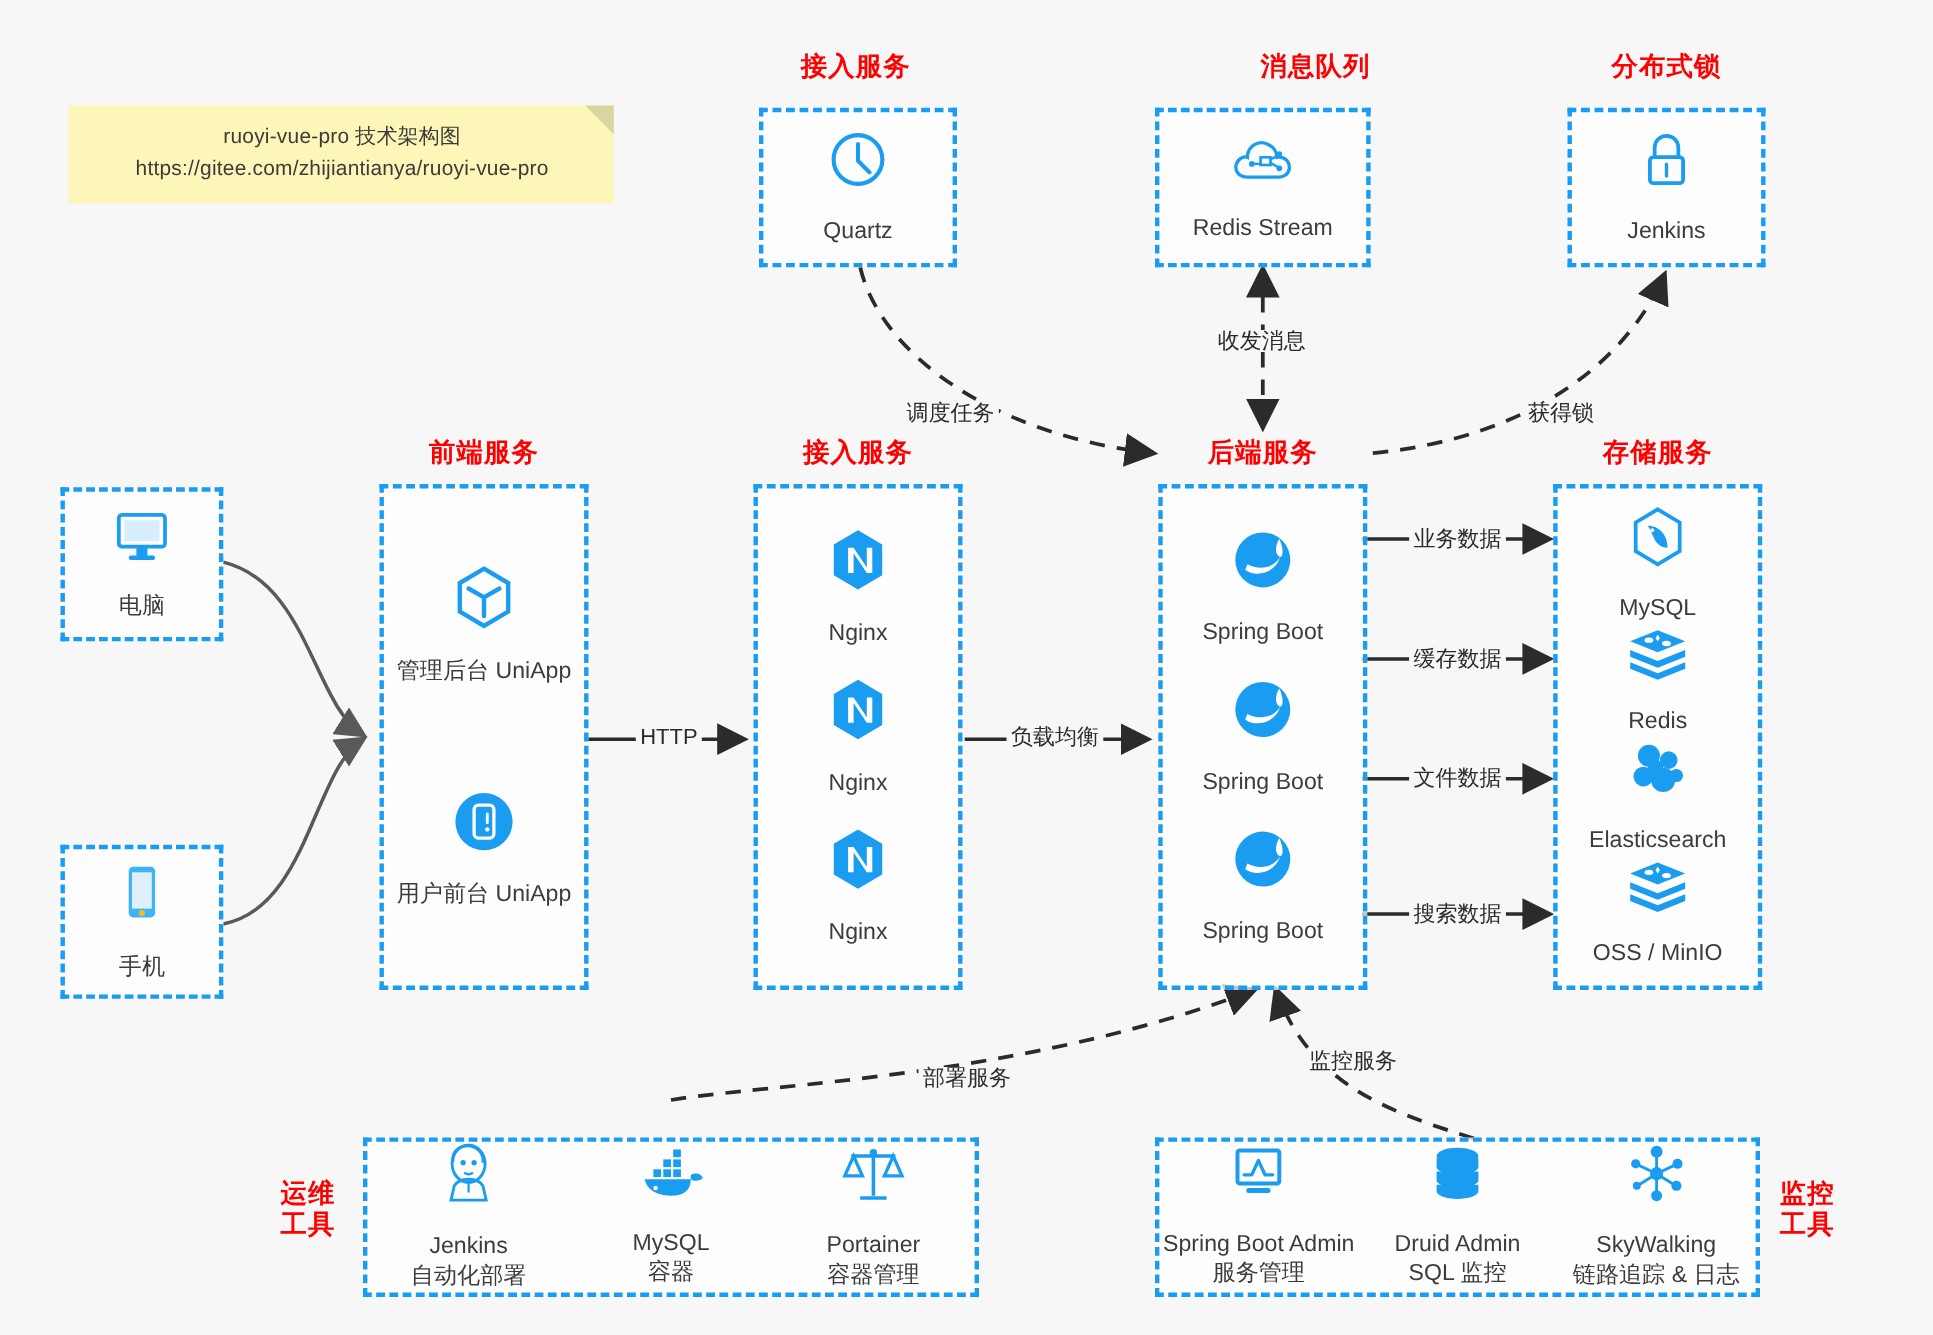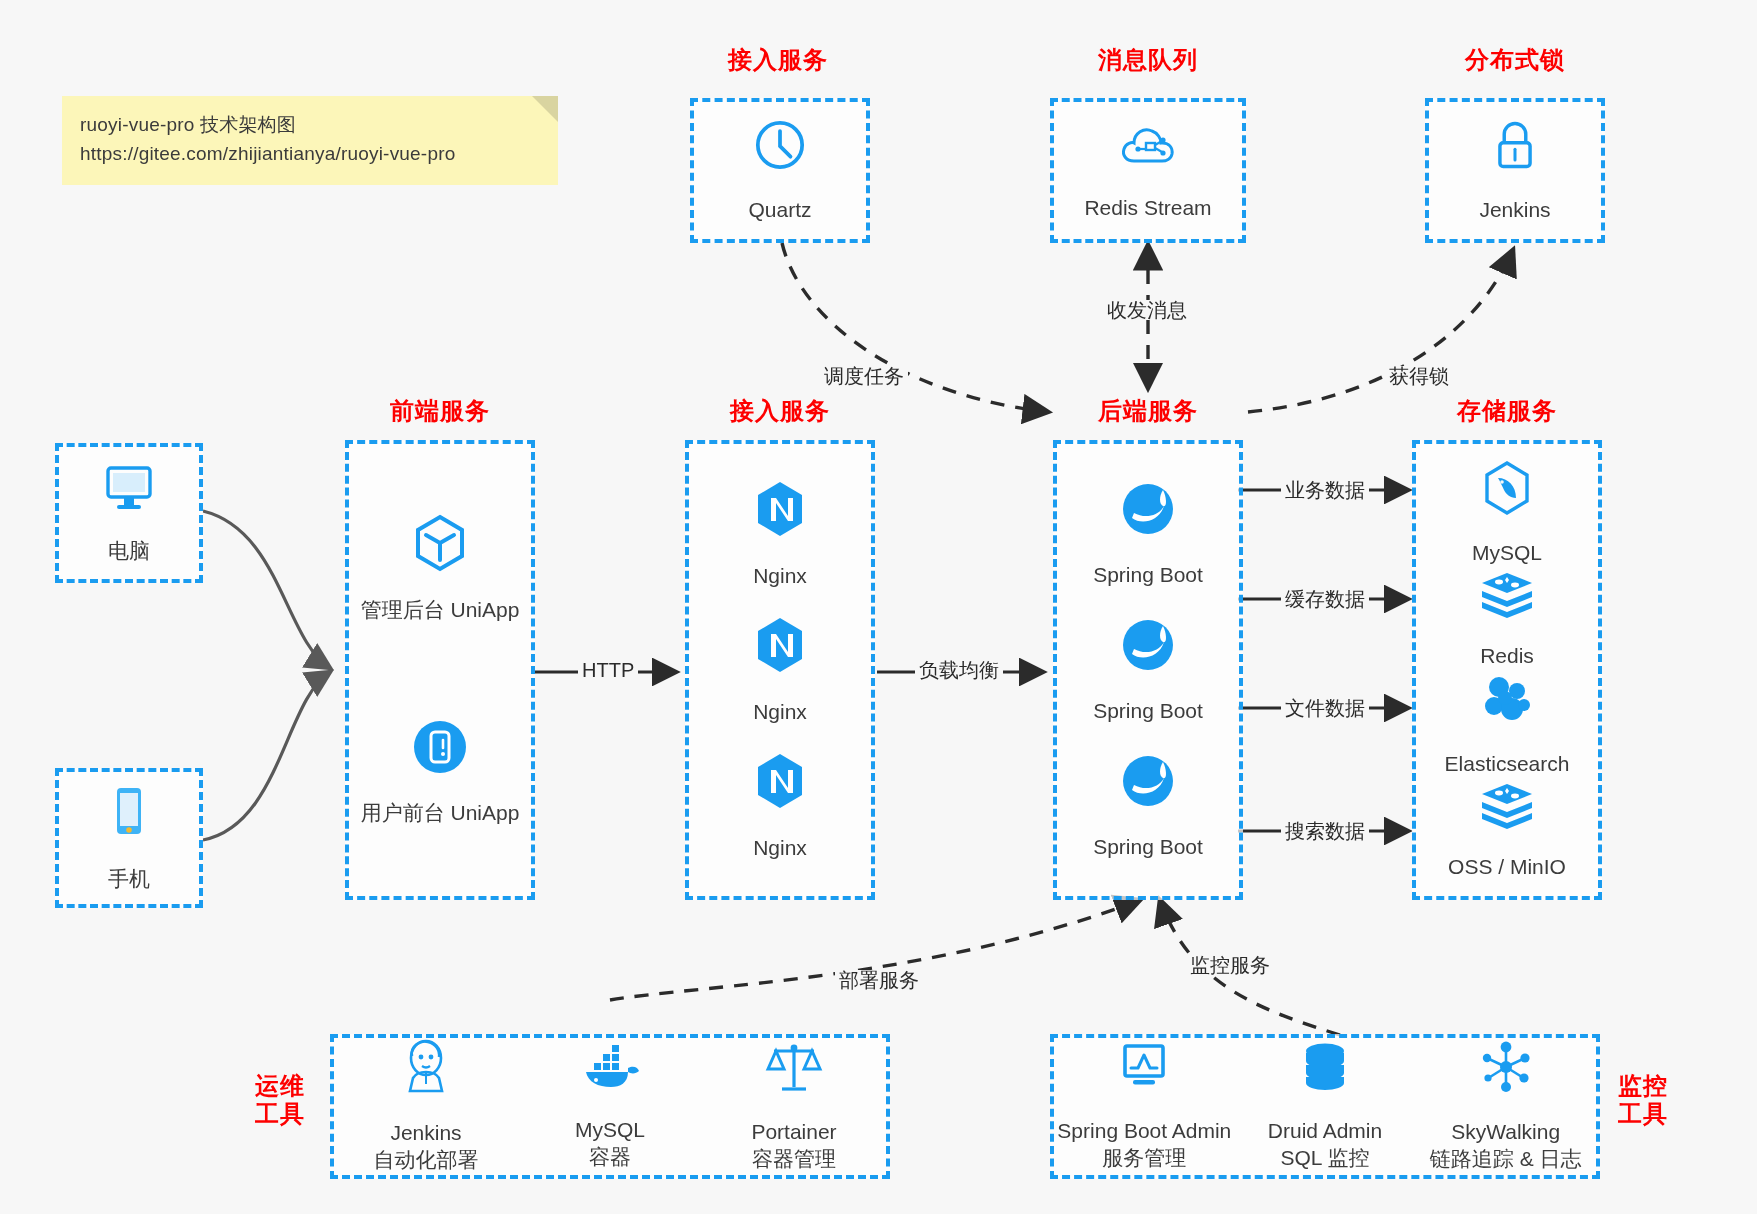--- a/index.html
+++ b/index.html
@@ -99,40 +99,40 @@
 
     <path d="M1148,245 L1148,388" fill="none" stroke="#2b2b2b" stroke-width="3.4" stroke-dasharray="14,11" marker-end="url(#arrowBlack)" marker-start="url(#arrowBlack)"></path>
 
     <path d="M1248,412 C1390,398 1478,330 1513,250" fill="none" stroke="#2b2b2b" stroke-width="3.4" stroke-dasharray="14,11" marker-end="url(#arrowBlack)"></path>
 
     <path d="M610,1000 C700,985 930,980 1140,900" fill="none" stroke="#2b2b2b" stroke-width="3.4" stroke-dasharray="14,11" marker-end="url(#arrowBlack)"></path>
 
     <path d="M1340,1035 C1260,1010 1190,985 1160,900" fill="none" stroke="#2b2b2b" stroke-width="3.4" stroke-dasharray="14,11" marker-end="url(#arrowBlack)"></path>
   </svg>
 
-  <div class="note" style="left:62px;top:96px;width:462px;">
+  <div class="note" style="left:62px;top:96px;width:462px;text-align:center;">
     <div class="corner"></div>
     <div class="note-line">ruoyi-vue-pro 技术架构图</div>
     <div class="note-line">https://gitee.com/zhijiantianya/ruoyi-vue-pro</div>
   </div>
 
   <div class="grp-title" style="left:688px;top:44px;width:180px;">接入服务</div>
   <div class="box" style="left:690px;top:98px;width:180px;height:145px;justify-content:center;">
     <div class="node">
       <span class="ico">
         <svg width="56" height="56" viewBox="0 0 48 48">
           <circle cx="24" cy="24" r="19" fill="none" stroke="#1a9cf0" stroke-width="3.2"></circle>
           <path d="M24 12 L24 25 L33 34" fill="none" stroke="#1a9cf0" stroke-width="3.2" stroke-linecap="round"></path>
         </svg>
       </span>
       <span class="lbl">Quartz</span>
     </div>
   </div>
 
-  <div class="grp-title" style="left:1058px;top:44px;width:180px;">消息队列</div>
+  <div class="grp-title" style="left:1106px;top:44px;width:180px;">消息队列</div>
   <div class="box" style="left:1050px;top:98px;width:196px;height:145px;justify-content:center;">
     <div class="node">
       <span class="ico">
         <svg width="60" height="52" viewBox="0 0 60 52">
           <path d="M16 42 C8 42 4 36 6 30 C8 24 14 23 16 24 C16 14 26 8 34 12 C40 14 43 20 43 24 C51 23 55 29 54 35 C53 40 48 42 44 42 Z" fill="none" stroke="#1a9cf0" stroke-width="3"></path>
           <rect x="28" y="24" width="9" height="7" fill="none" stroke="#1a9cf0" stroke-width="2.4"></rect>
           <line x1="22" y1="30" x2="28" y2="30" stroke="#1a9cf0" stroke-width="2.2"></line>
           <circle cx="20" cy="30" r="2.6" fill="#1a9cf0"></circle>
           <line x1="37" y1="26" x2="44" y2="22" stroke="#1a9cf0" stroke-width="2.2"></line>
           <circle cx="45" cy="21" r="2.6" fill="#1a9cf0"></circle>

